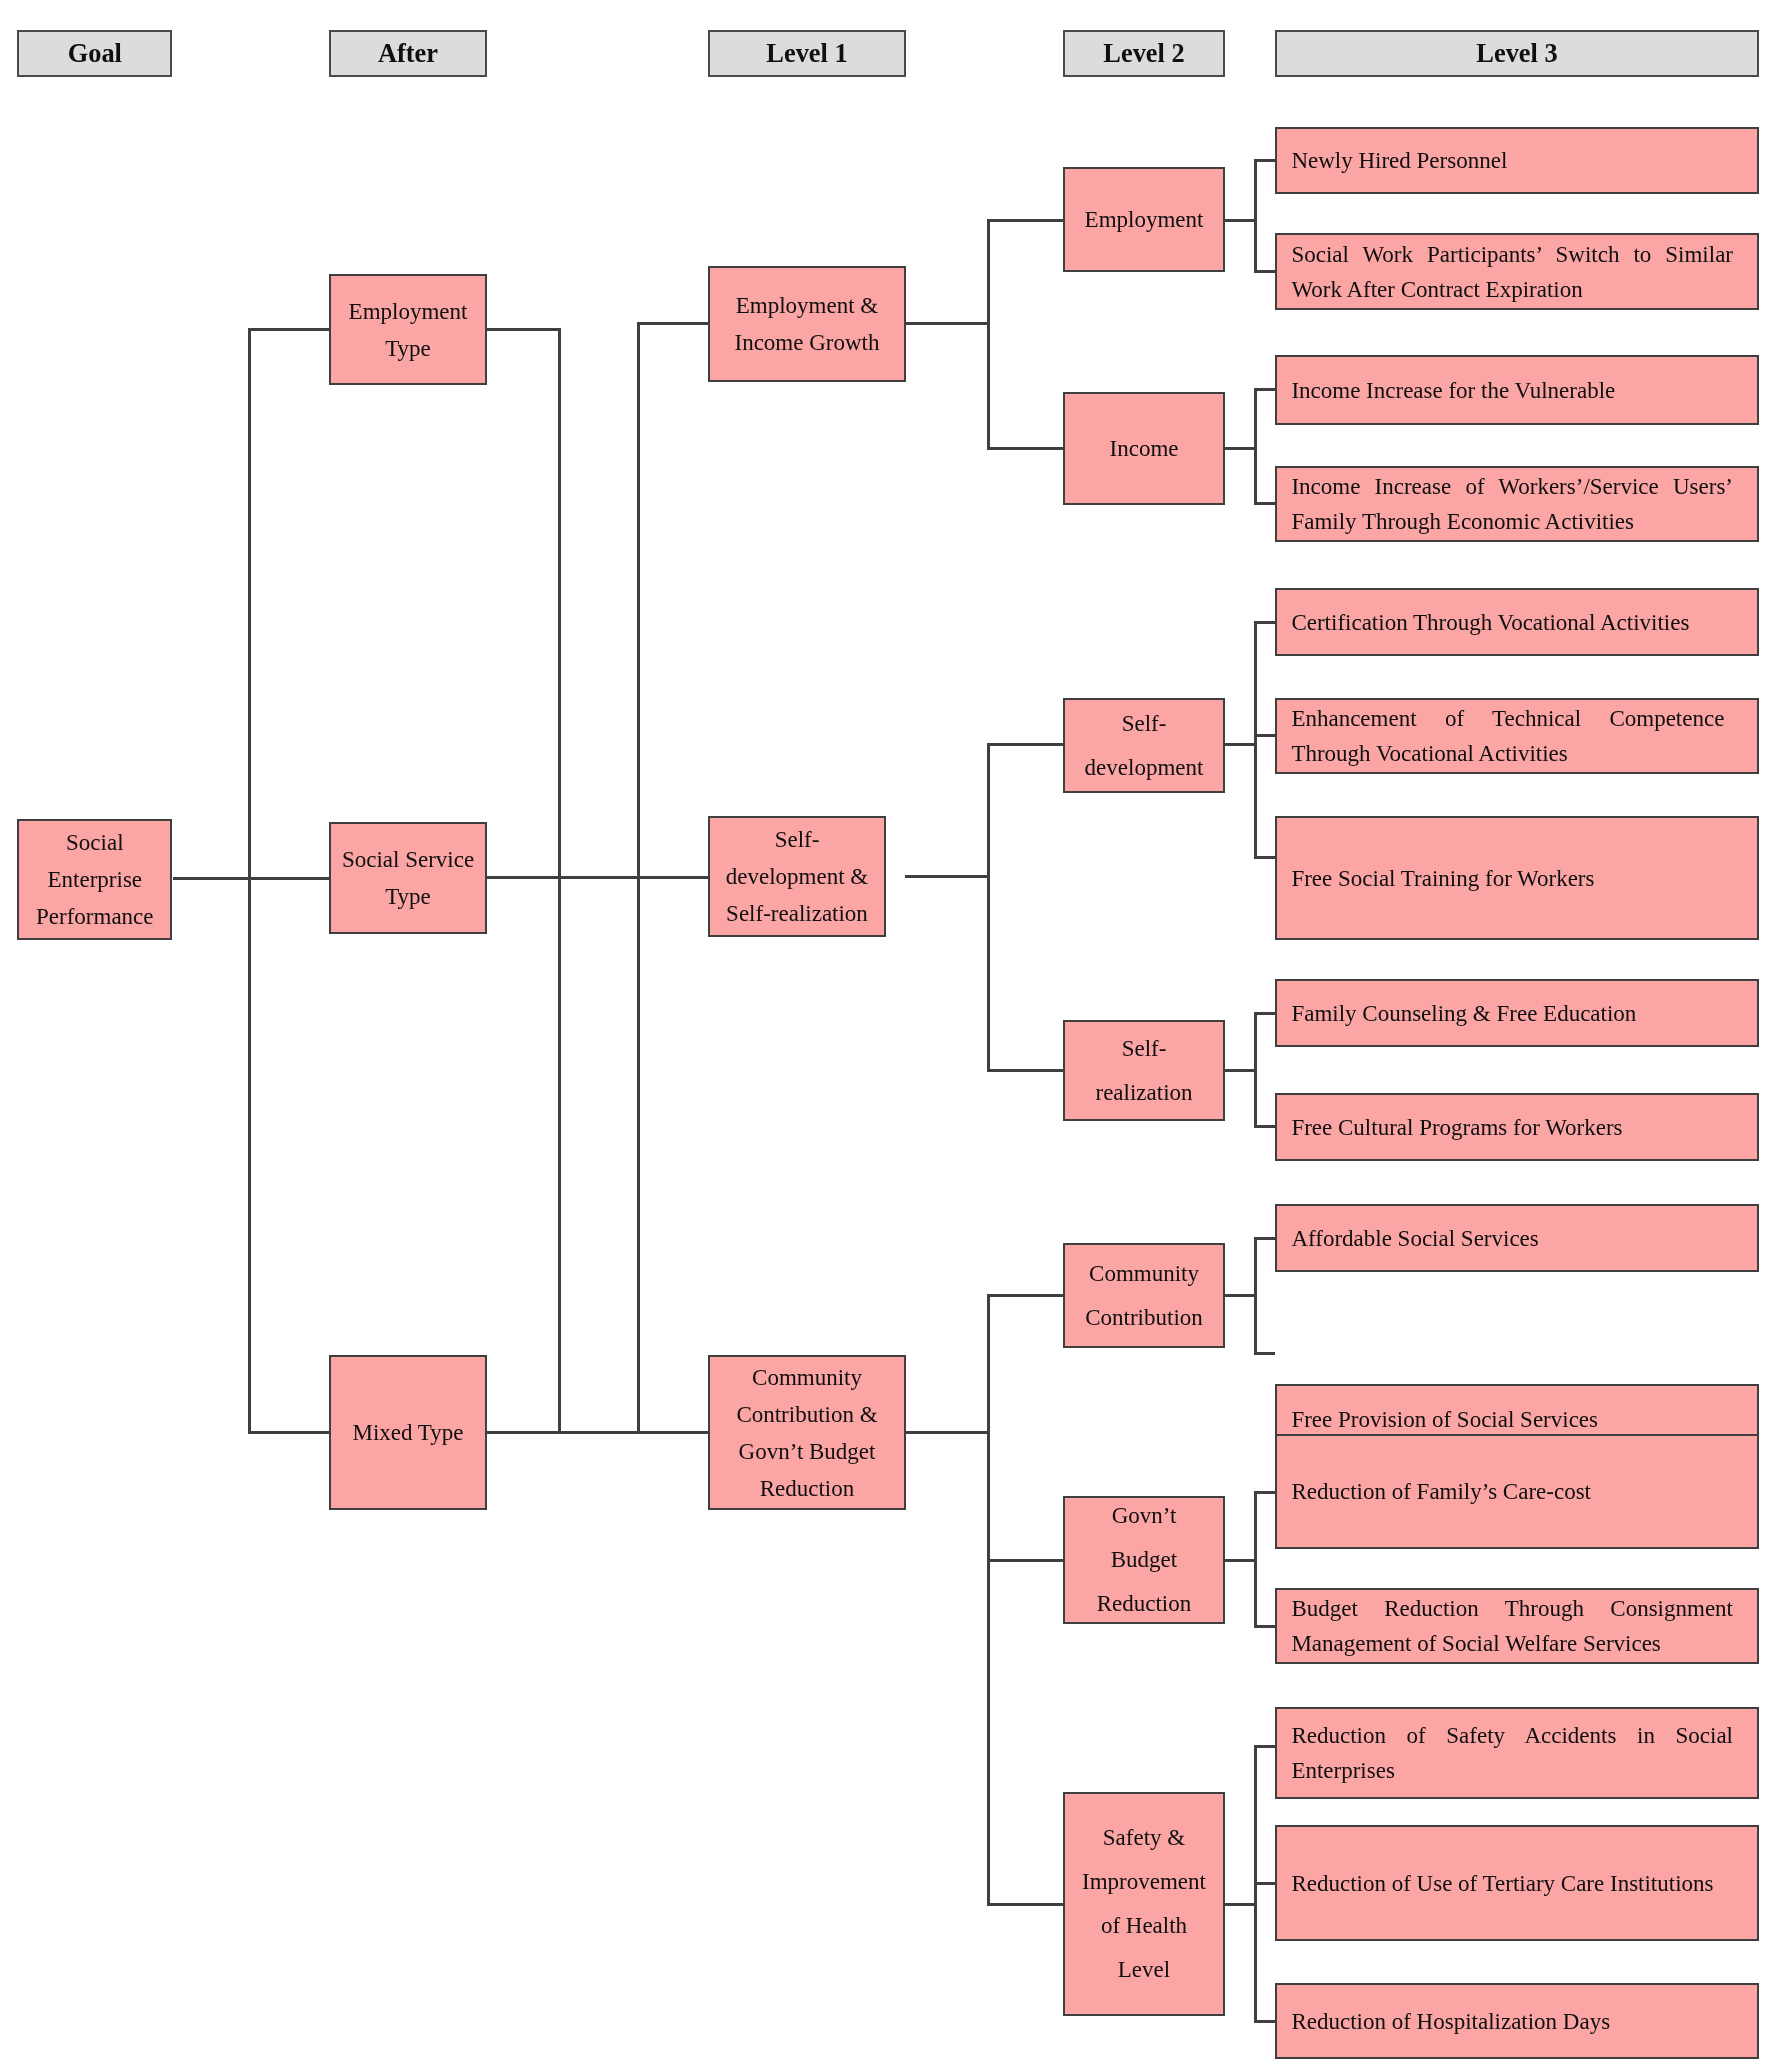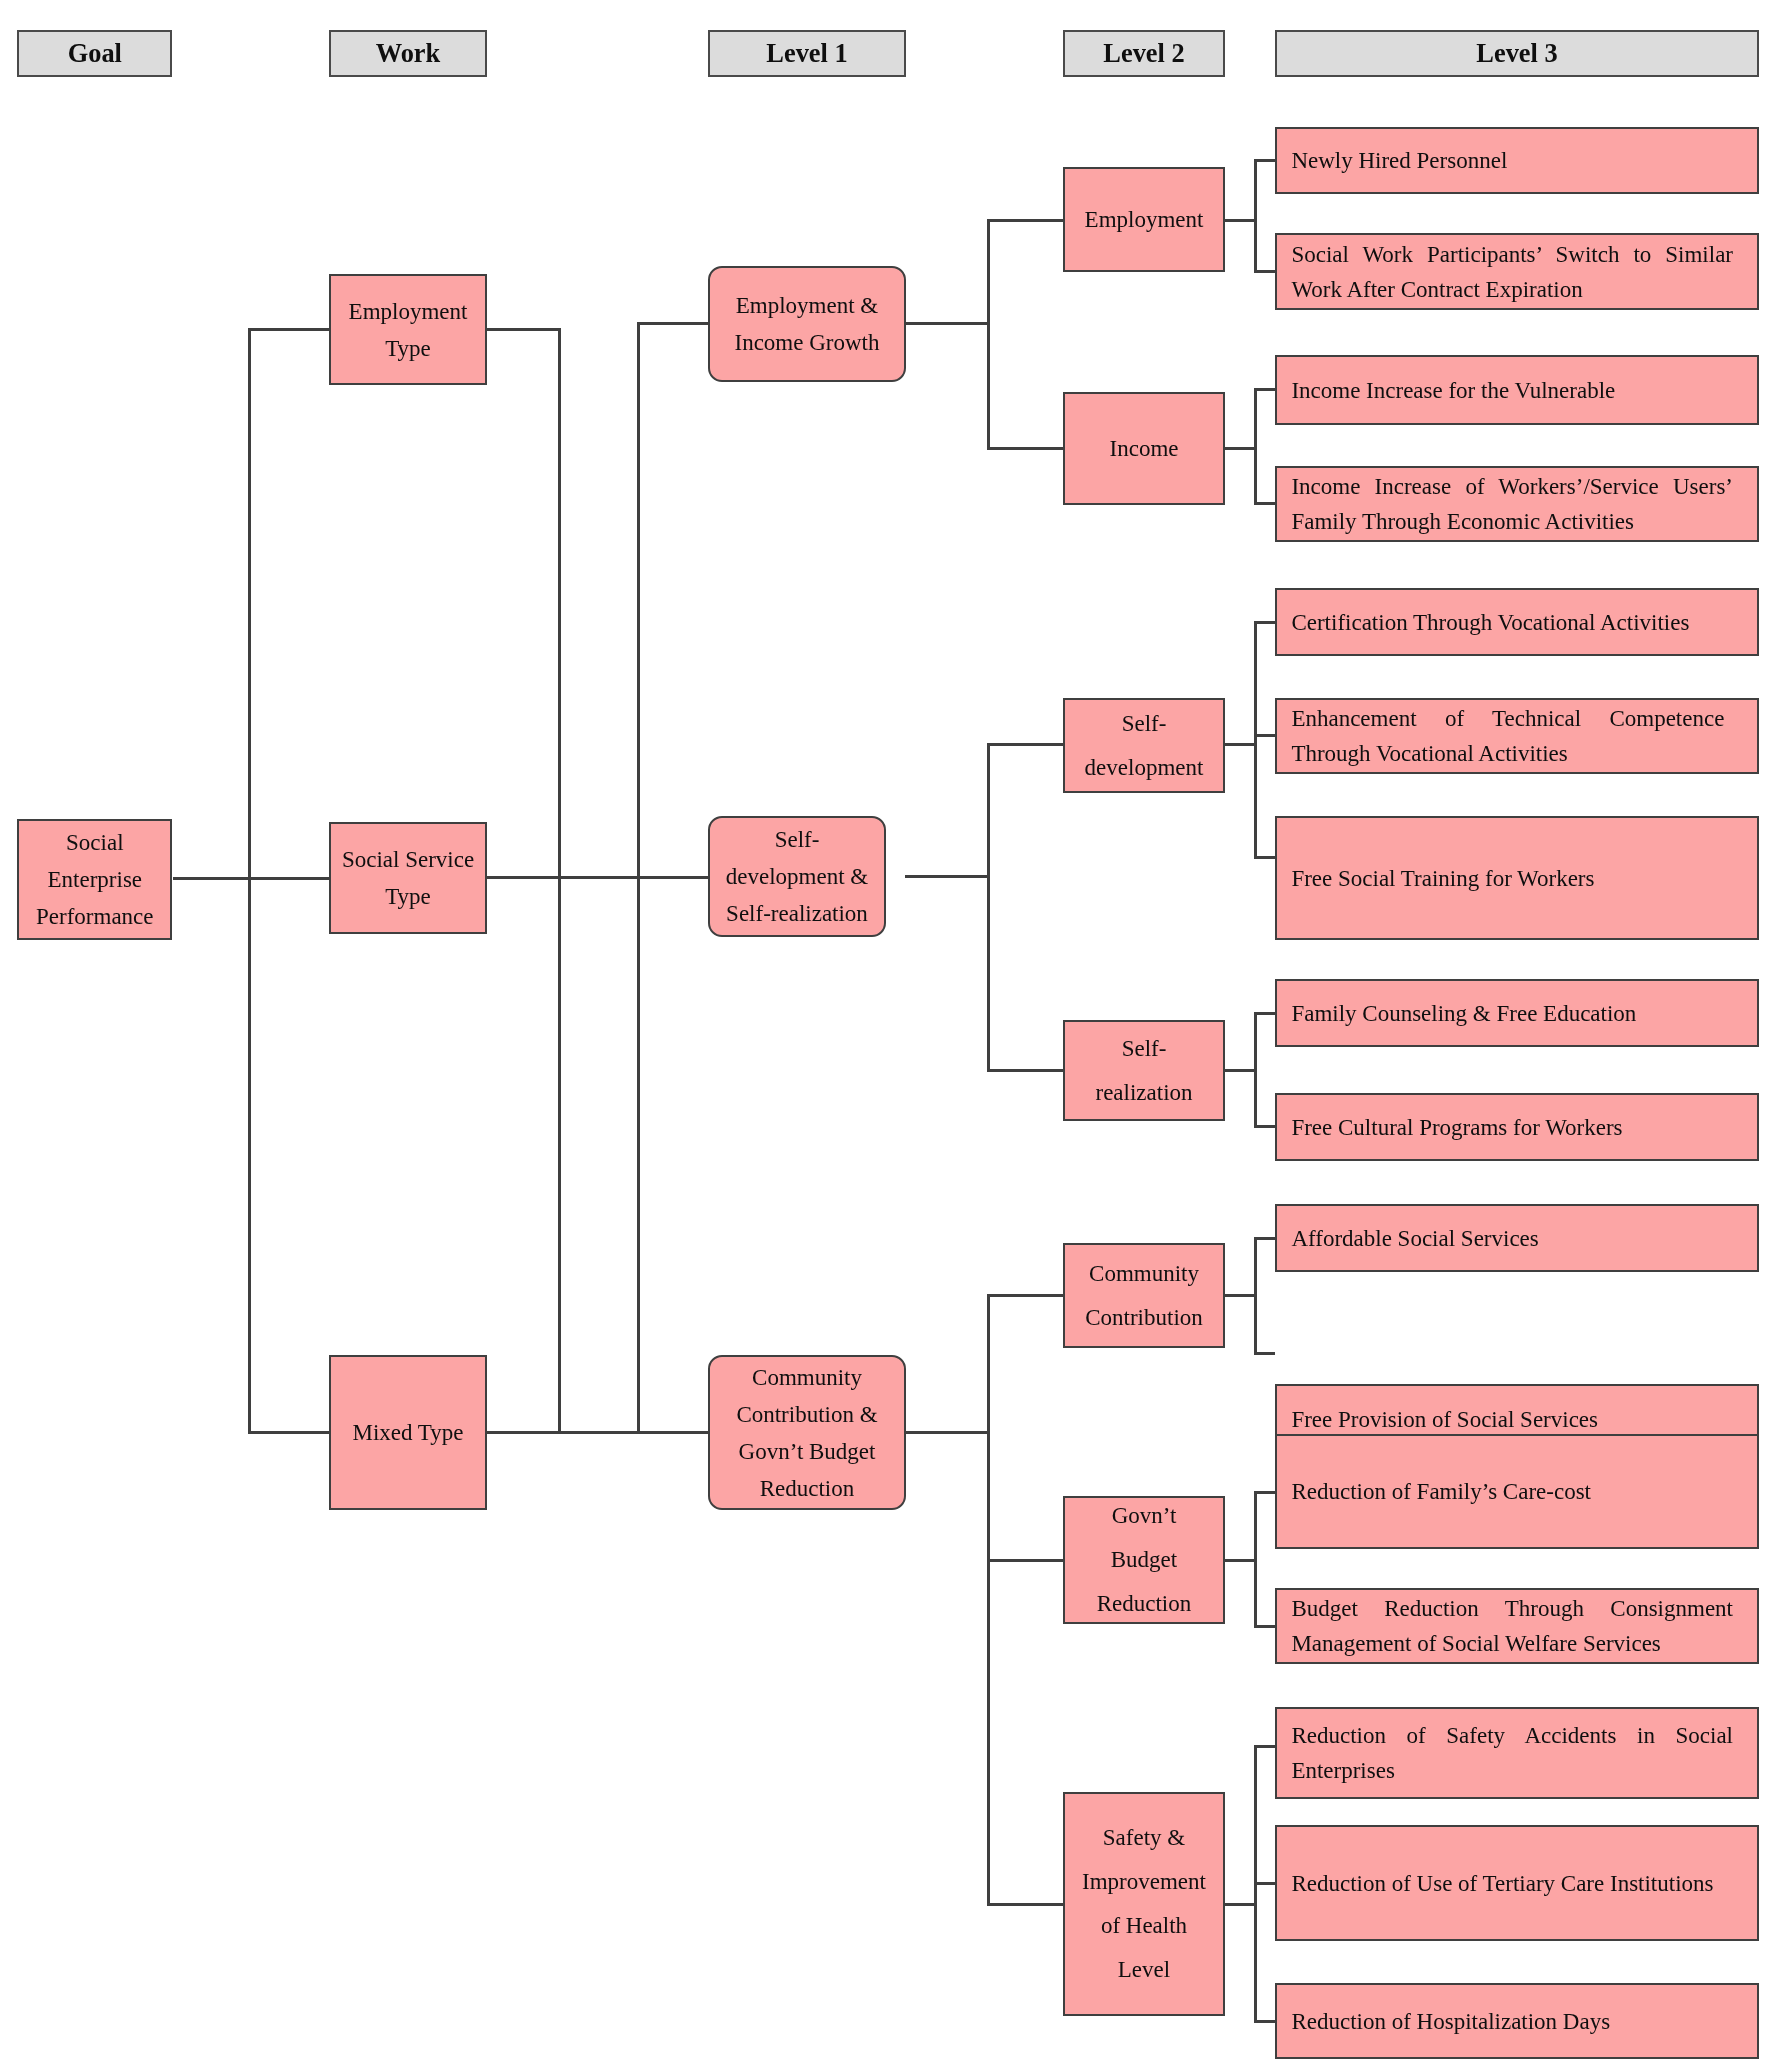--- a/index.html
+++ b/index.html
@@ -34,21 +34,21 @@
   }
   .node > span{display:block;width:100%;}
   .hdr{
     background:var(--header-fill);
     border:2.9px solid var(--header-border);
     font-weight:bold;
     font-size:26.4px;
     line-height:29px;
     padding:0 4.8px;
   }
-  .l1{padding:0 8.7px;border-radius:14px;}
+  .l1{padding:0 8.7px;}
   .l2{font-size:23px;line-height:44px;padding:0 12.5px;}
   .leaf{
     font-size:23px;
     line-height:35px;
     text-align:left;
     padding:0 24px 0 14.4px;
   }
   .leaf.just{text-align:justify;}
   .leaf.narrow > span{max-width:433px;}
   .hl,.vl{position:absolute;background:var(--line);}
@@ -57,21 +57,21 @@
 </style>
 </head>
 <body>
 
 <div id="canvas">
 
   <div class="node hdr" style="left:17.3px;top:14.4px;width:155px;height:47px">
       <span>Goal</span>
     </div>
   <div class="node hdr" style="left:329px;top:14.4px;width:158px;height:47px">
-      <span>Work</span>
+      <span>After</span>
     </div>
   <div class="node hdr" style="left:708px;top:14.4px;width:198px;height:47px">
       <span>Level 1</span>
     </div>
   <div class="node hdr" style="left:1063px;top:14.4px;width:162px;height:47px">
       <span>Level 2</span>
     </div>
   <div class="node hdr" style="left:1275px;top:14.4px;width:484px;height:47px">
       <span>Level 3</span>
     </div>

